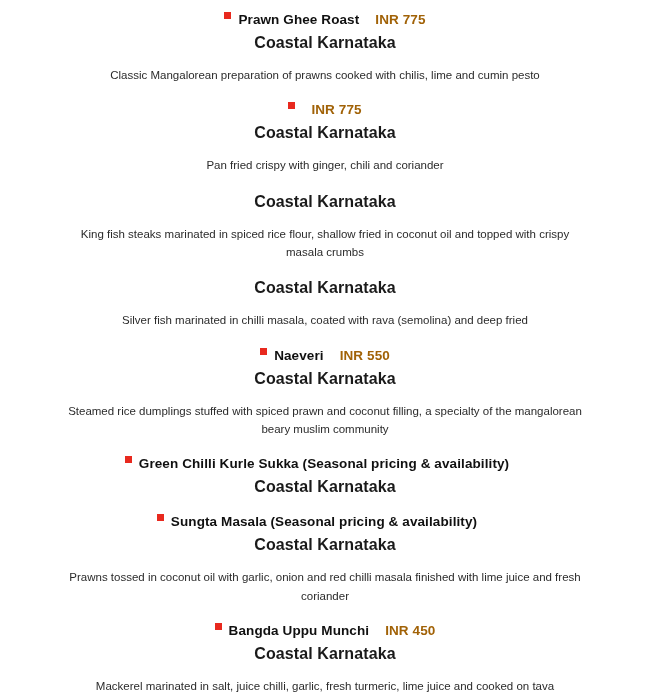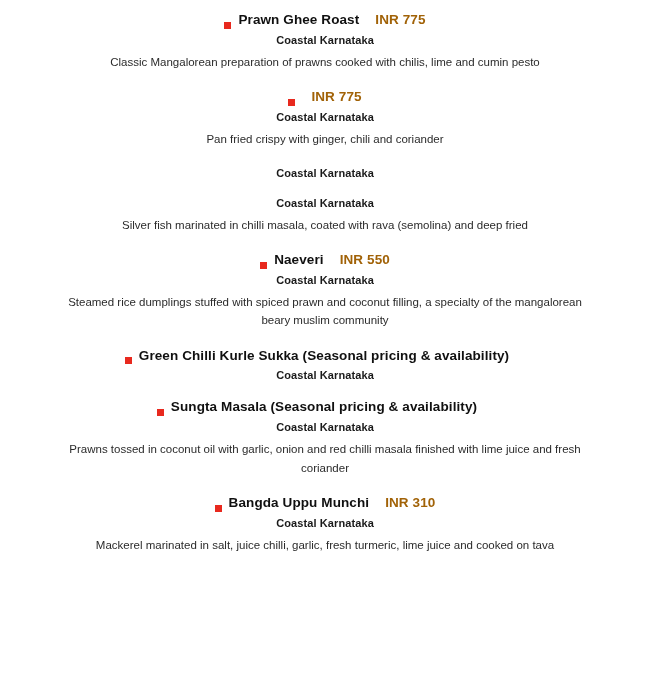--- a/index.html
+++ b/index.html
@@ -18,21 +18,21 @@
     width: 650px;
     padding-top: 12px;
     box-sizing: border-box;
   }
   .item {
     text-align: center;
     margin-bottom: 18px;
   }
   .item-title-row {
     display: flex;
-    align-items: flex-end;
+    align-items: flex-start;
     justify-content: center;
     gap: 7px;
     line-height: 1.25;
   }
   .bullet {
     width: 7px;
     height: 7px;
     background: #e8291e;
     display: inline-block;
     flex: 0 0 auto;
@@ -46,30 +46,30 @@
     letter-spacing: 0.1px;
   }
   .item-price {
     font-size: 13.5px;
     font-weight: bold;
     color: #a16207;
     margin-left: 9px;
     letter-spacing: 0.1px;
   }
   .item-cuisine {
-    font-size: 11px;
+    font-size: 16px;
     font-weight: bold;
     color: #1a1a1a;
     margin-top: 5px;
     letter-spacing: 0.1px;
   }
   .item-desc {
     font-size: 11.5px;
     color: #2b2b2b;
-    margin: 7px auto 0 auto;
+    margin: 14px auto 0 auto;
     max-width: 520px;
     line-height: 1.6;
     font-weight: normal;
   }
 </style>
 </head>
 <body>
 
 <div class="menu">
 
@@ -87,20 +87,21 @@
     <div class="item-title-row">
       <span class="bullet"></span>
       <span class="item-price">INR 775</span>
     </div>
     <div class="item-cuisine">Coastal Karnataka</div>
     <div class="item-desc">Pan fried crispy with ginger, chili and coriander</div>
   </div>
 
   <div class="item">
     <div class="item-cuisine">Coastal Karnataka</div>
+    <div class="item-desc">King fish steaks marinated in spiced rice flour, shallow fried in coconut oil and topped with crispy masala crumbs</div>
   </div>
 
   <div class="item">
     <div class="item-cuisine">Coastal Karnataka</div>
     <div class="item-desc">Silver fish marinated in chilli masala, coated with rava (semolina) and deep fried</div>
   </div>
 
   <div class="item">
     <div class="item-title-row">
       <span class="bullet"></span>
@@ -127,19 +128,19 @@
       <span class="item-price"></span>
     </div>
     <div class="item-cuisine">Coastal Karnataka</div>
     <div class="item-desc">Prawns tossed in coconut oil with garlic, onion and red chilli masala finished with lime juice and fresh coriander</div>
   </div>
 
   <div class="item">
     <div class="item-title-row">
       <span class="bullet"></span>
       <span class="item-name">Bangda Uppu Munchi</span>
-      <span class="item-price">INR 310</span>
+      <span class="item-price">INR 450</span>
     </div>
     <div class="item-cuisine">Coastal Karnataka</div>
     <div class="item-desc">Mackerel marinated in salt, juice chilli, garlic, fresh turmeric, lime juice and cooked on tava</div>
   </div>
 
 </div>
 
 </body></html>

